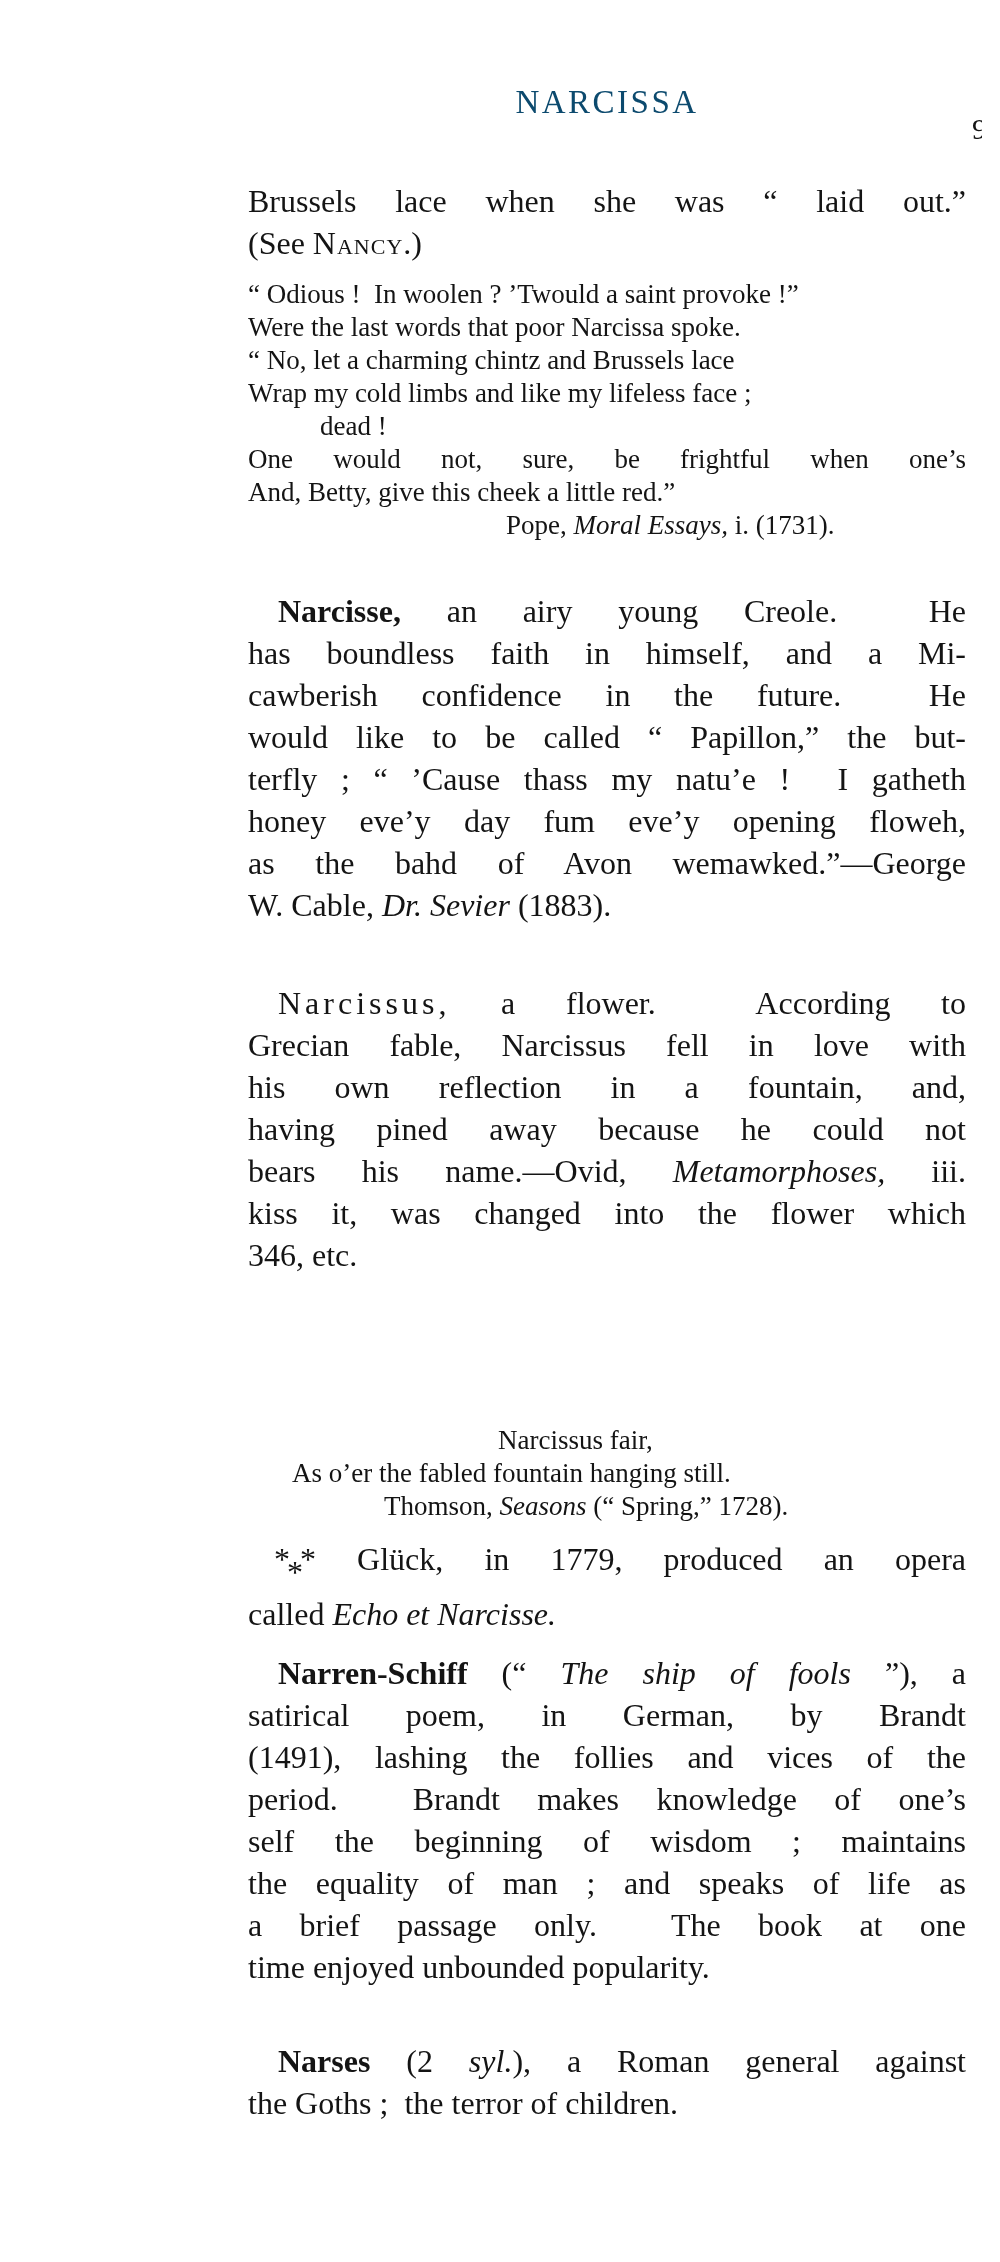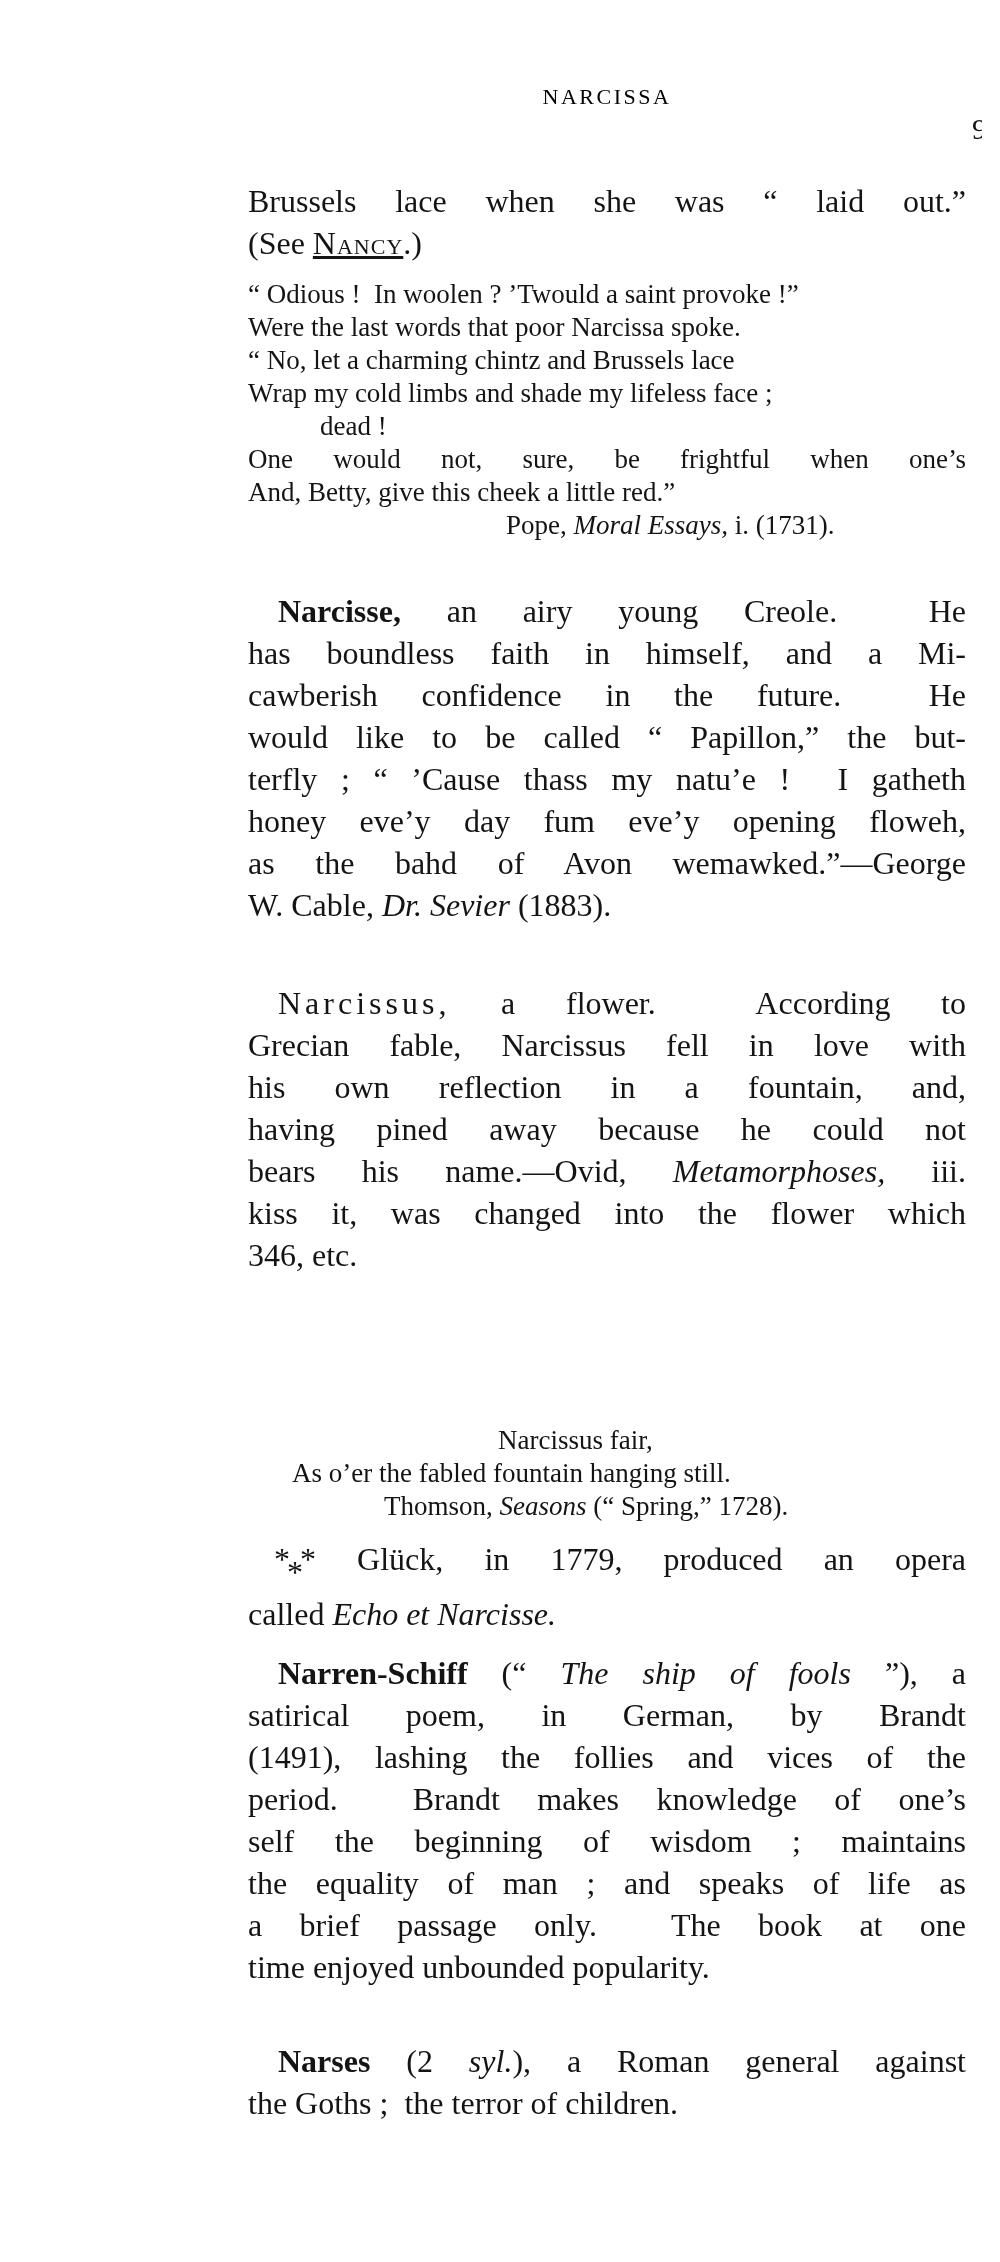--- a/index.html
+++ b/index.html
@@ -16,23 +16,23 @@
     overflow: hidden;
     font-family: "Liberation Serif", "DejaVu Serif", serif;
     color: #141414;
   }
   .running-head {
     position: absolute;
     top: 84px;
     left: 248px;
     width: 718px;
     text-align: center;
-    font-size: 22px;
+    font-size: 33px;
     letter-spacing: 2.5px;
-    color: #000000;
+    color: #0c4a6e;
   }
   .page-number {
     position: absolute;
     top: 112px;
     left: 972px;
     width: 10px;          
     overflow: hidden;
     font-size: 30px;
     color: #141414;
     white-space: nowrap;
@@ -46,39 +46,39 @@
   .block.quote { font-size: 27px; line-height: 33px; }
   .line { white-space: normal; }
   .line.jst {
     text-align: justify;
     text-align-last: justify;
   }
   .line.nrm { text-align: left; }
   .seg-b   { font-weight: bold; }
   .seg-bsp { font-weight: normal; letter-spacing: 4px; }
   .seg-i   { font-style: italic; }
-  .seg-sc  { font-variant: small-caps; letter-spacing: 1px; text-decoration: underline; }
+  .seg-sc  { font-variant: small-caps; letter-spacing: 1px; }
   .seg-sub { vertical-align: -0.42em; margin: 0 -3px; }
 </style>
 </head>
 <body>
 
 <div class="page">
   <div class="running-head">NARCISSA</div>
   <div class="page-number">9</div>
 
 <div class="block body" style="top: 180px;">
       <div class="line jst"><span>Brussels lace when she was “ laid out.”</span></div>
       <div class="line nrm"><span>(See </span><span class="seg-sc">Nancy</span><span>.)</span></div>
     </div>
     <div class="block quote" style="top: 278px;">
       <div class="line nrm"><span>“ Odious !&nbsp; In woolen ? ’Twould a saint provoke !”</span></div>
       <div class="line nrm"><span>Were the last words that poor Narcissa spoke.</span></div>
       <div class="line nrm"><span>“ No, let a charming chintz and Brussels lace</span></div>
-      <div class="line nrm"><span>Wrap my cold limbs and shade my lifeless face ;</span></div>
+      <div class="line nrm"><span>Wrap my cold limbs and like my lifeless face ;</span></div>
       <div class="line nrm" style="padding-left: 72px;"><span>dead !</span></div>
       <div class="line jst"><span>One would not, sure, be frightful when one’s</span></div>
       <div class="line nrm"><span>And, Betty, give this cheek a little red.”</span></div>
       <div class="line nrm" style="padding-left: 258px;"><span>Pope, </span><span class="seg-i">Moral Essays,</span><span> i. (1731).</span></div>
     </div>
     <div class="block body" style="top: 590px;">
       <div class="line jst" style="padding-left: 30px;"><span class="seg-b">Narcisse,</span><span> an airy young Creole.&nbsp; He</span></div>
       <div class="line jst"><span>has boundless faith in himself, and a Mi-</span></div>
       <div class="line jst"><span>cawberish confidence in the future.&nbsp; He</span></div>
       <div class="line jst"><span>would like to be called “ Papillon,” the but-</span></div>

